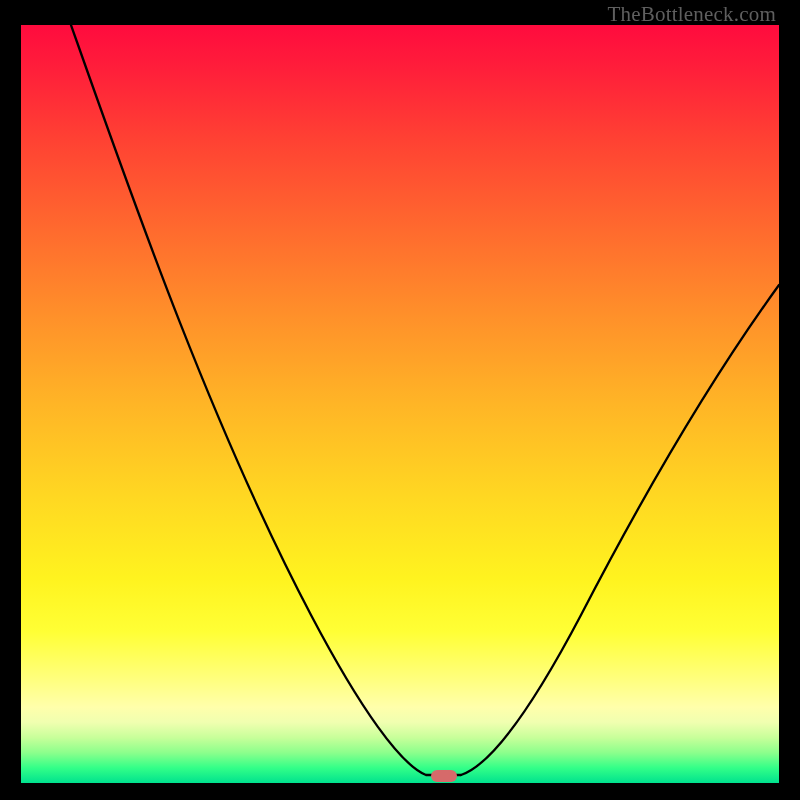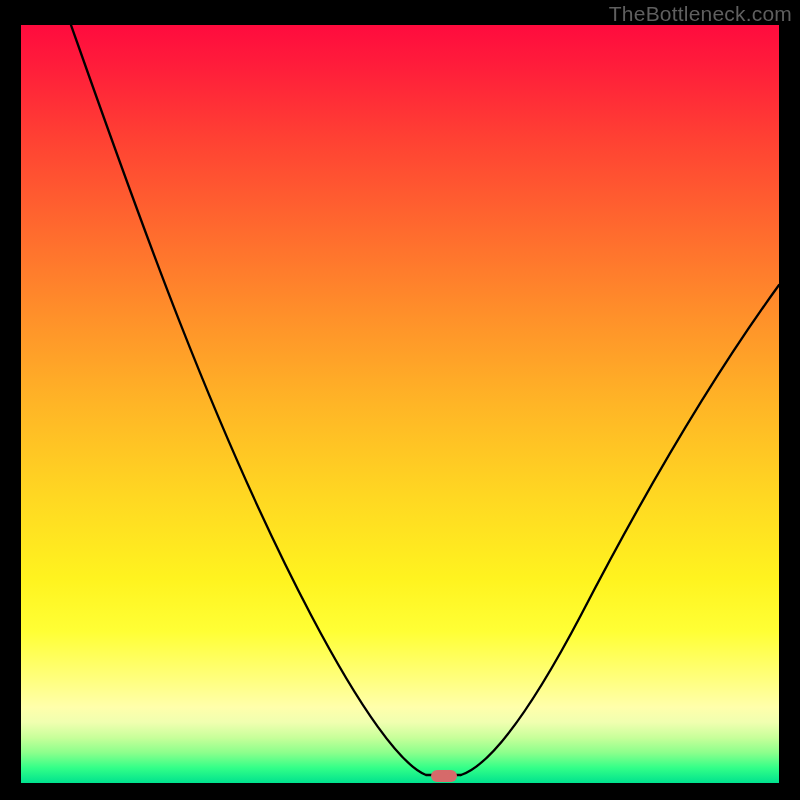--- a/index.html
+++ b/index.html
@@ -13,27 +13,28 @@
   }
   .frame {
     position: relative;
     width: 800px;
     height: 800px;
     background: #000;
   }
   .watermark {
     position: absolute;
     top: 2px;
-    right: 8px;
+    right: 24px;
     color: #5f5f5f;
     font-size: 21px;
     font-weight: 500;
     letter-spacing: 0.2px;
     z-index: 10;
     user-select: none;
+    font-family: Liberation Serif, serif;
   }
   .plot-area {
     position: absolute;
     left: 21px;
     top: 25px;
     width: 758px;
     height: 758px;
     overflow: hidden;
   }
   .gradient {

